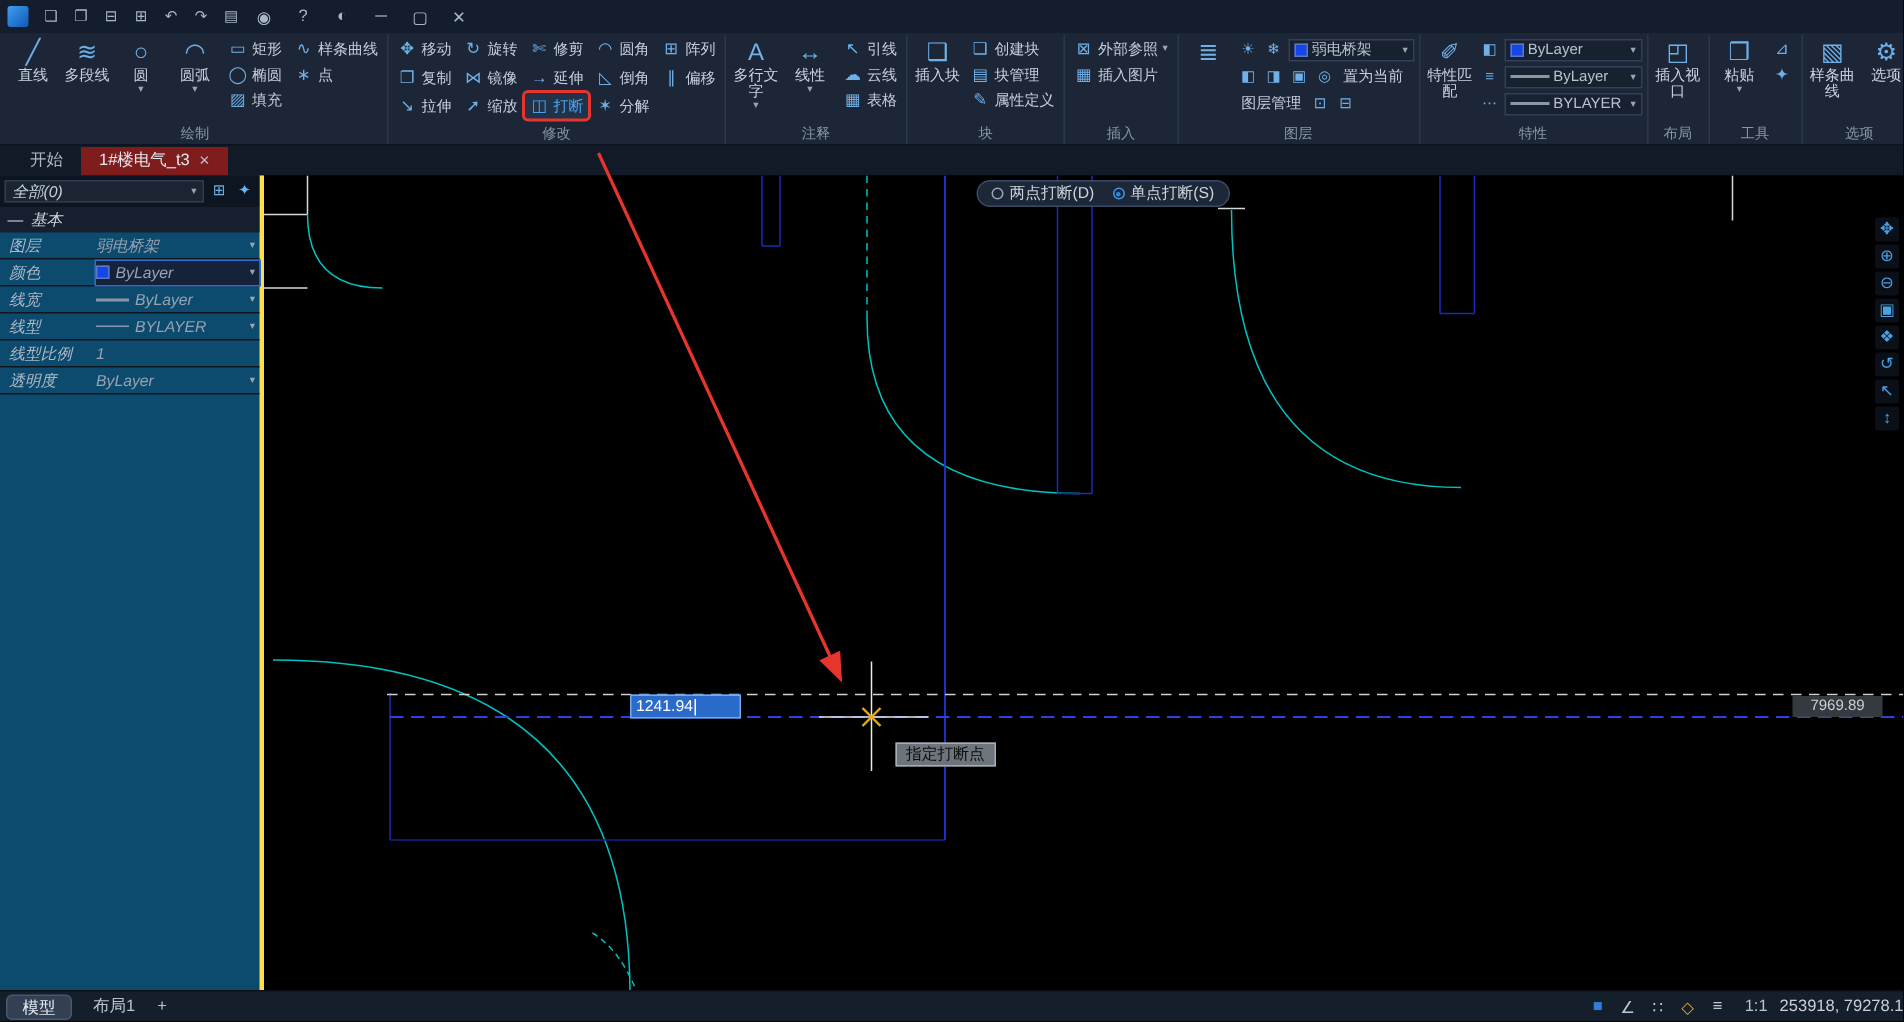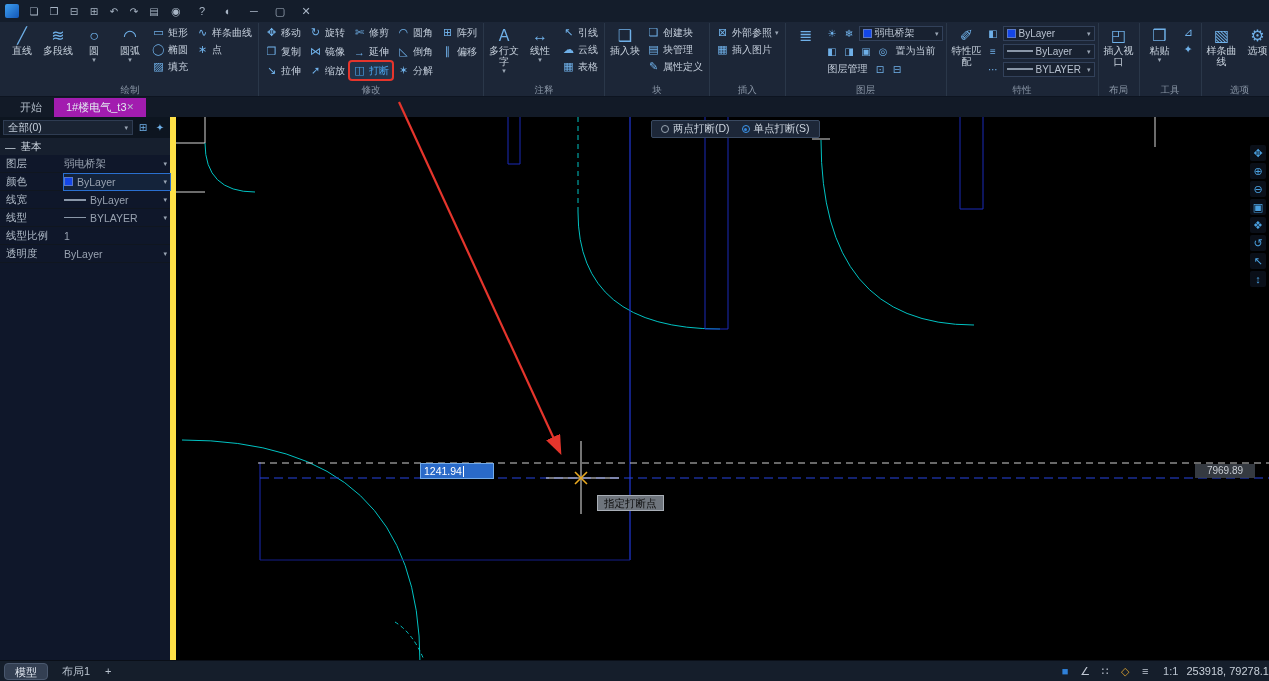--- a/index.html
+++ b/index.html
@@ -40,47 +40,47 @@
             gap:3px; font-size:10px; color:#b8c2d0; padding:0 3px; margin:1px 0; }
   .rcombo .caret { margin-left:auto; }
   .lineglyph { width:26px; border-top:2px solid #8a97a8; display:inline-block; }
   .swatch { width:9px; height:9px; background:#1446e8; border:1px solid #5a78c8; display:inline-block; }
   .tinyic { width:15px; height:15px; text-align:center; line-height:15px; font-size:10px; color:#6fb0e8; }
   .lrow { display:flex; align-items:center; gap:2px; height:18px; font-size:10px; color:#c4cedb; }
 
   
   .docbar { height:20px; flex:0 0 20px; background:#121a27; display:flex; align-items:flex-end; padding-left:8px; }
   .doctab { height:19px; line-height:19px; padding:0 12px; font-size:11px; color:#aeb8c4; }
-  .doctab.active { background:#a21caf; color:#e2e8f0; display:flex; align-items:center; }
+  .doctab.active { background:#7f1d1d; color:#e2e8f0; display:flex; align-items:center; gap:6px; }
   .doctab .x { font-size:9px; color:#b7c1cd; }
 
   
   .main { flex:1; display:flex; min-height:0; }
 
   
-  .props { width:176px; flex:0 0 176px; background:#0f172a; border-right:6px solid #fde047; font-size:10.5px; }
+  .props { width:176px; flex:0 0 176px; background:#0c4a6e; border-right:3px solid #fde047; font-size:10.5px;font-style:italic; }
   .props-head { height:21px; display:flex; align-items:center; gap:3px; padding:0 3px; background:#0d1520; }
   .sel-combo { flex:1; height:15px; background:#1a2433; border:1px solid #2e3c52; display:flex;
                align-items:center; padding:0 4px; color:#c5cfdb; }
   .sel-combo .caret { margin-left:auto; }
   .ph-ic { width:14px; text-align:center; color:#6fb0e8; font-size:10px; }
   .psec { height:17px; background:#161f2e; display:flex; align-items:center; gap:5px; padding-left:5px;
           color:#cfd8e2; }
   .prow { height:18px; display:flex; align-items:center; border-bottom:1px solid #10161f; }
   .plabel { width:64px; padding-left:6px; color:#aeb9c6; }
   .pvalue { flex:1; display:flex; align-items:center; gap:4px; color:#98a2b0; padding-right:3px; }
   .pvalue .caret { margin-left:auto; }
   .pvalue.sel { outline:1px solid #2a6fd0; background:#14233a; height:16px; }
 
   
   .canvas { position:relative; flex:1; background:#000; min-width:0; }
   .cad { position:absolute; inset:0; width:100%; height:100%; }
 
   .break-toolbar { position:absolute; left:475px; top:3px; height:18px; background:#1d2738;
-                   border:1px solid #3a4a62; border-radius:2px; display:flex; align-items:center;
+                   border:1px solid #3a4a62; border-radius:9px; display:flex; align-items:center;
                    gap:12px; padding:0 9px; font-size:10.5px; color:#ccd4de; }
   .bt-opt { display:flex; align-items:center; gap:4px; }
   .radio { width:8px; height:8px; border:1px solid #9aa6b2; border-radius:50%; position:relative; }
   .radio.sel { border-color:#3f96e8; }
   .radio.sel::after { content:""; position:absolute; inset:1.5px; background:#2f86e0; border-radius:50%; }
 
   .dim-input { position:absolute; left:244px; top:346px; width:74px; height:16px; background:#2a6ac8;
                border:1px solid #74abe8; color:#fff; font-size:10.5px; display:flex; align-items:center;
                padding:0 3px; }
   .dim-input .tcur { width:1px; height:11px; background:#fff; margin-left:1px; }

